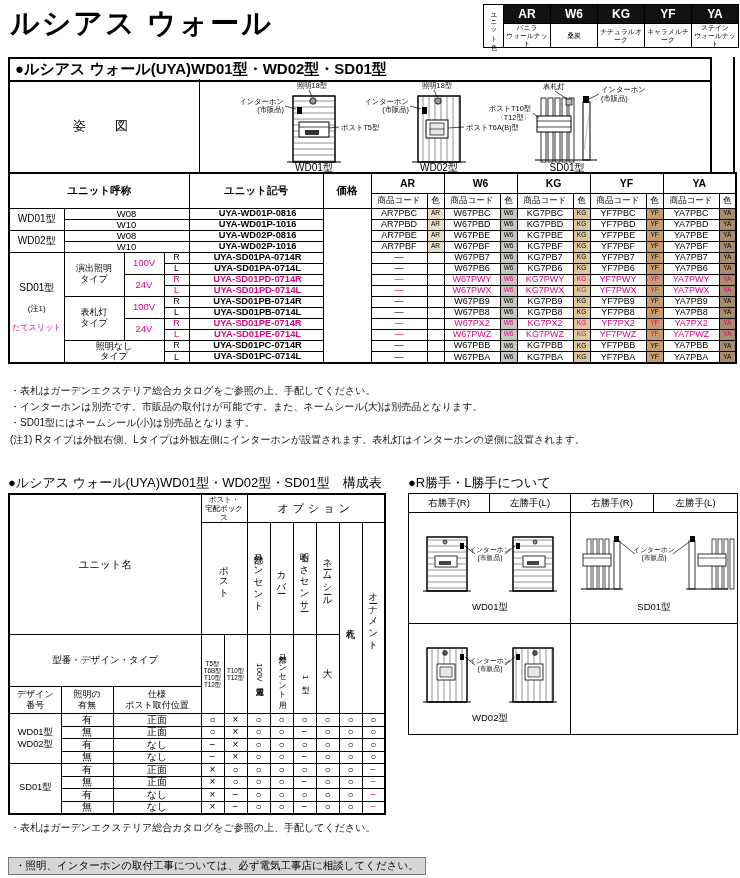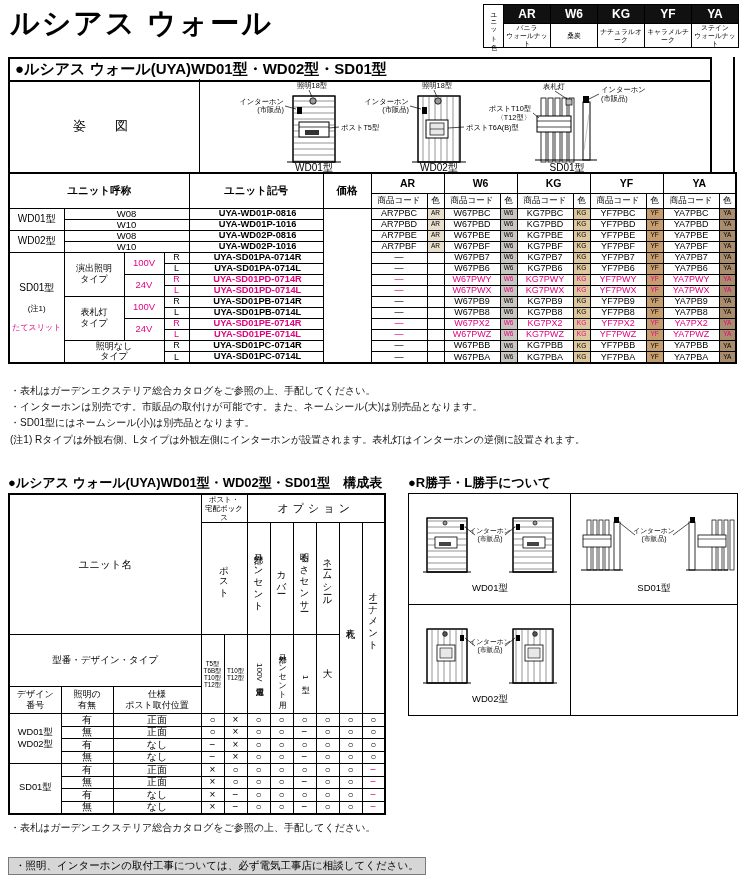--- a/index.html
+++ b/index.html
@@ -39,21 +39,21 @@
 .pt .lab{font-size:10px}
 .pt .sd div{line-height:1.15}
 .pt .small{font-size:8px}
 .pt .typ{font-size:9px;line-height:1.2}
 .pt .volt{font-size:9.5px}
 .pt .sw{font-size:6.5px}
 .mg{color:#e4007f}
 
 .notes{position:absolute;font-size:10px;line-height:1.62;color:#111}
 
-.h2head{position:absolute;font-size:13px;font-weight:bold}
+.h2head{position:absolute;font-size:13px;font-weight:normal}
 
 .ct{position:absolute;left:8px;top:493px;border-collapse:collapse;table-layout:fixed;border:2px solid #000}
 .ct th,.ct td{border:1px solid #000;text-align:center;vertical-align:middle;padding:0;font-weight:normal;overflow:hidden}
 .ct .g th{height:26px}
 .ct .big{font-size:10.5px}
 .ct .pw{font-size:7.5px;line-height:1.2}
 .ct .opt{font-size:11px;letter-spacing:4px}
 .ct .vlr th{height:112px}
 .ct .vlr .v,.ct .v10{font-size:9.5px}
 .ct .ss th{height:52px}
@@ -615,20 +615,26 @@
   <div class="h2head" style="left:408px;top:474px">●R勝手・L勝手について</div>
 
   <table class="rl">
     <colgroup>
         <col style="width:81px">
         <col style="width:81px">
         <col style="width:83px">
         <col style="width:84px">
       </colgroup>
     <tbody>
+        <tr>
+      <th>右勝手(R)</th>
+      <th>左勝手(L)</th>
+      <th>右勝手(R)</th>
+      <th>左勝手(L)</th>
+    </tr>
     <tr>
       <td colspan="2">
         <svg width="158" height="88" viewBox="0 0 158 88">
           <g>
             <rect x="16" y="6" width="40" height="54" fill="#fff" stroke="#000"></rect>
             <rect x="16" y="6" width="40" height="54" fill="url(#hs)" stroke="#000"></rect>
             <circle cx="34" cy="11" r="2" fill="#999" stroke="#000" stroke-width="0.7"></circle>
             <rect x="49" y="12" width="4" height="6" fill="#000"></rect>
             <rect x="24" y="25" width="22" height="11" fill="#fff" stroke="#000" stroke-width="0.8"></rect>
             <rect x="28" y="30" width="12" height="4" fill="#444"></rect>

